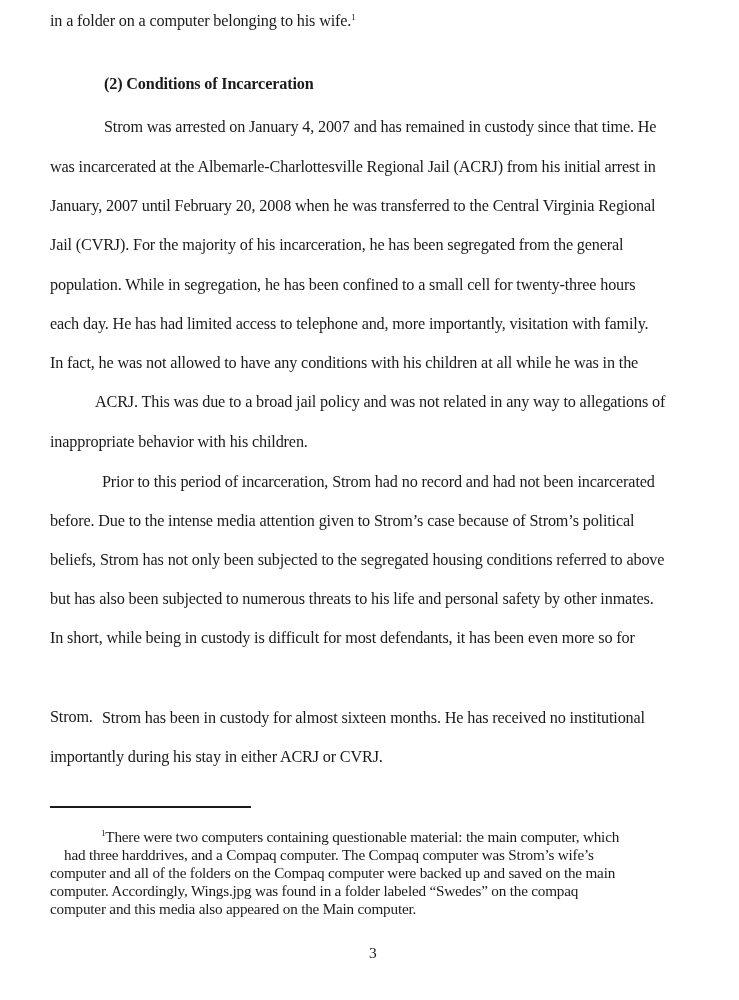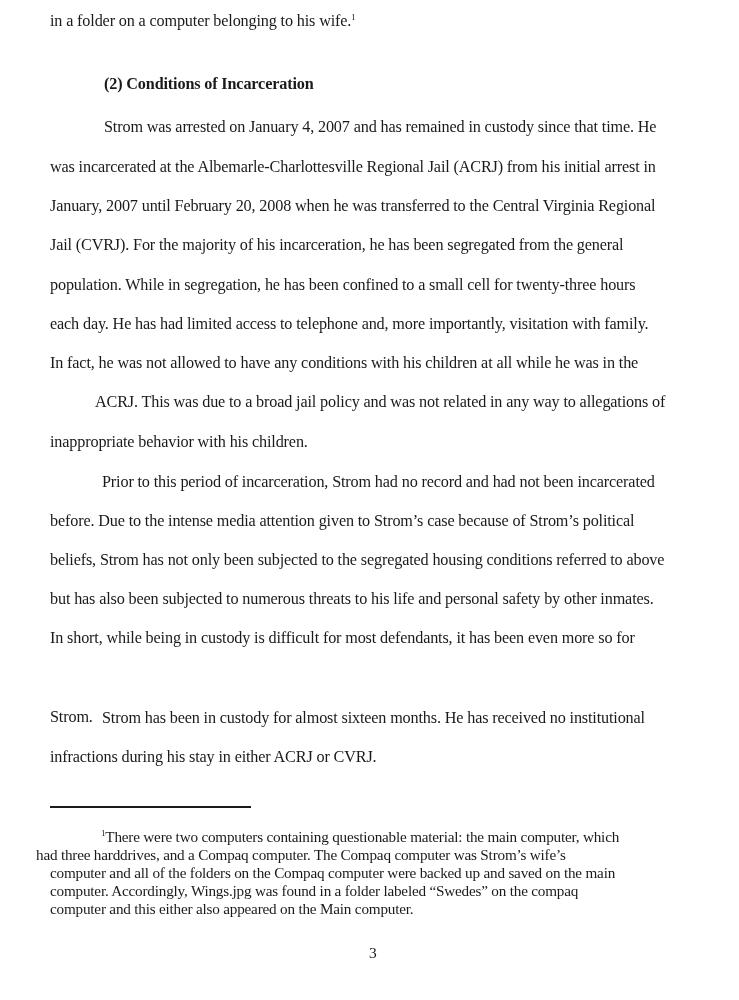--- a/index.html
+++ b/index.html
@@ -36,27 +36,27 @@
     <div class="line" style="left:102px; top:473px;">Prior to this period of incarceration, Strom had no record and had not been incarcerated</div>
     <div class="line" style="left:50px; top:512px;">before.  Due to the intense media attention given to Strom’s case because of Strom’s political</div>
     <div class="line" style="left:50px; top:551px;">beliefs, Strom has not only been subjected to the segregated housing conditions referred to above</div>
     <div class="line" style="left:50px; top:590px;">but has also been subjected to numerous threats to his life and personal safety by other inmates.</div>
     <div class="line" style="left:50px; top:629px;">In short, while being in custody is difficult for most defendants, it has been even more so for</div>
     <div class="line" style="left:50px; top:668px;margin-top:40px;">Strom.</div>
   </div>
 
   <div>
     <div class="line" style="left:102px; top:709px;">Strom has been in custody for almost sixteen months.  He has received no institutional</div>
-    <div class="line" style="left:50px; top:748px;">infractions during his stay in either ACRJ or CVRJ.</div>
+    <div class="line" style="left:50px; top:748px;">importantly during his stay in either ACRJ or CVRJ.</div>
   </div>
 
   <div class="rule"></div>
 
   <div>
     <div class="fn" style="left:101px; top:828px;"><span class="sup">1</span><span>There were two computers containing questionable material: the main computer, which</span></div>
-    <div class="fn" style="left:36px; top:846px;">had three harddrives, and a Compaq computer.  The Compaq computer was Strom’s wife’s</div>
+    <div class="fn" style="left:64px; top:846px;">had three harddrives, and a Compaq computer.  The Compaq computer was Strom’s wife’s</div>
     <div class="fn" style="left:50px; top:864px;">computer and all of the folders on the Compaq computer were backed up and saved on the main</div>
     <div class="fn" style="left:50px; top:882px;text-align:right;">computer.  Accordingly, Wings.jpg was found in a folder labeled “Swedes” on the compaq</div>
-    <div class="fn" style="left:50px; top:900px;">computer and this either also appeared on the Main computer.</div>
+    <div class="fn" style="left:50px; top:900px;">computer and this media also appeared on the Main computer.</div>
   </div>
 
   <div class="pagenum">3</div>
 </div>
 
 </body></html>

